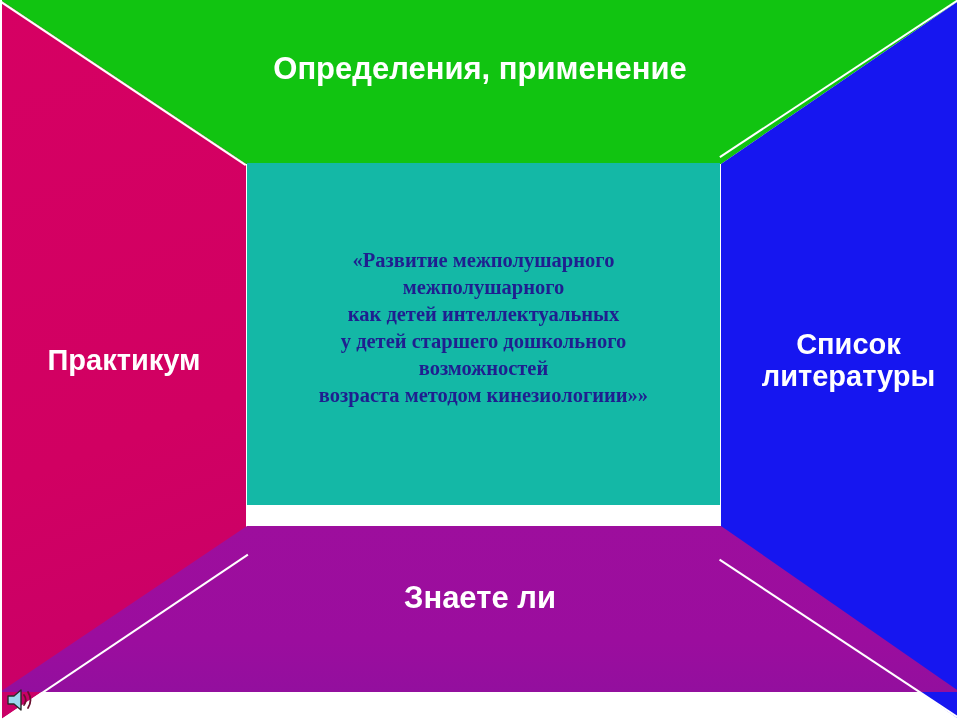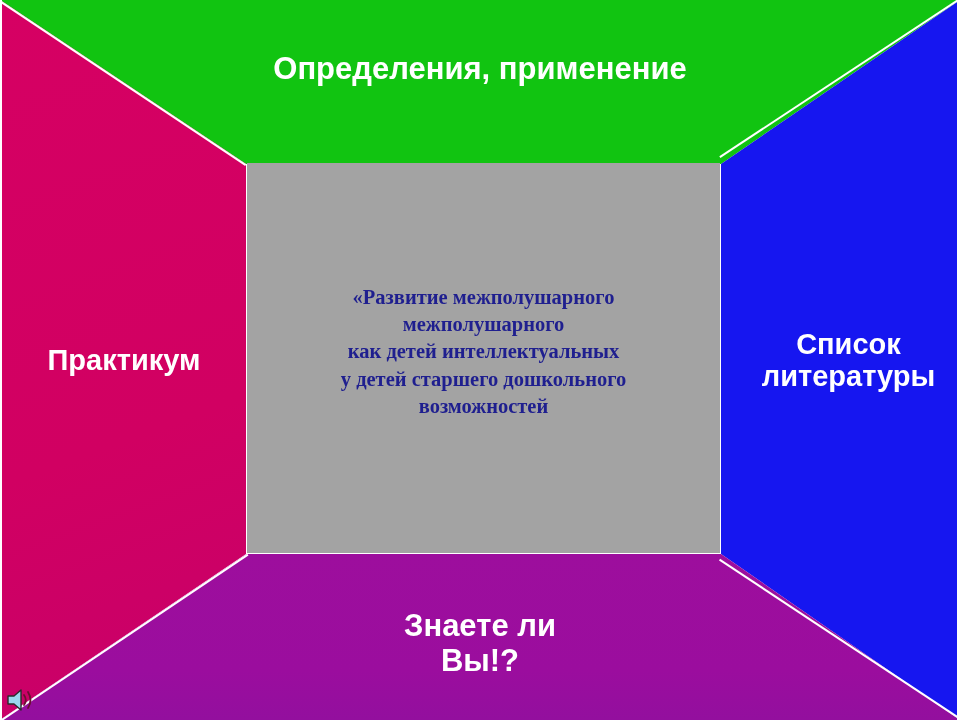--- a/index.html
+++ b/index.html
@@ -46,33 +46,33 @@
   }
   #panel-right {
     left: 719px; top: 0; width: 241px; height: 720px;
     background: #1616f0;
     clip-path: polygon(241px 0, 2px 164px, 2px 554px, 241px 720px);
     font-size: 29px;
     padding-left: 18px;
     box-sizing: border-box;
   }
   #panel-bottom {
-    left: 0; top: 553px; width: 960px; height: 167px;
+    left: 0; top: 525px; width: 960px; height: 167px;
     background: linear-gradient(180deg, #9d0e9d 0%, #9b0d9e 70%, #930f9e 100%);
     clip-path: polygon(247px 1px, 721px 1px, 960px 167px, 0 167px);
     font-size: 31px;
     align-items: flex-start;
     padding-top: 56px;
     box-sizing: border-box;
   }
   #panel-center {
     position: absolute;
     left: 247px; top: 163px;
-    width: 473px; height: 390px;
-    background: #a3a3a3;
+    width: 473px; height: 342px;
+    background: #14b8a6;
     display: flex;
     align-items: center;
     justify-content: center;
   }
   #center-text {
     font-family: "Liberation Serif", serif;
     font-weight: bold;
     font-size: 20.5px;
     line-height: 1.32;
     color: #1f1f8f;
@@ -126,31 +126,31 @@
   <div id="panel-right" class="panel">
     <div>
       <div>Список</div>
       <div>литературы</div>
     </div>
   </div>
 
   <div id="panel-bottom" class="panel">
     <div>
       <div>Знаете ли</div>
-      <div>Вы!?</div>
     </div>
   </div>
 
   <div id="panel-center">
     <div id="center-text">
       <div>«Развитие межполушарного</div>
       <div>межполушарного</div>
       <div>как детей интеллектуальных</div>
       <div>у детей старшего дошкольного</div>
       <div>возможностей</div>
+      <div>возраста методом кинезиологиии»»</div>
     </div>
   </div>
 
   <div id="seam-tl" class="seam"></div>
   <div id="seam-tr" class="seam"></div>
   <div id="seam-bl" class="seam"></div>
   <div id="seam-br" class="seam"></div>
   <div id="edge-left" class="edge"></div>
   <div id="edge-right" class="edge"></div>
 

